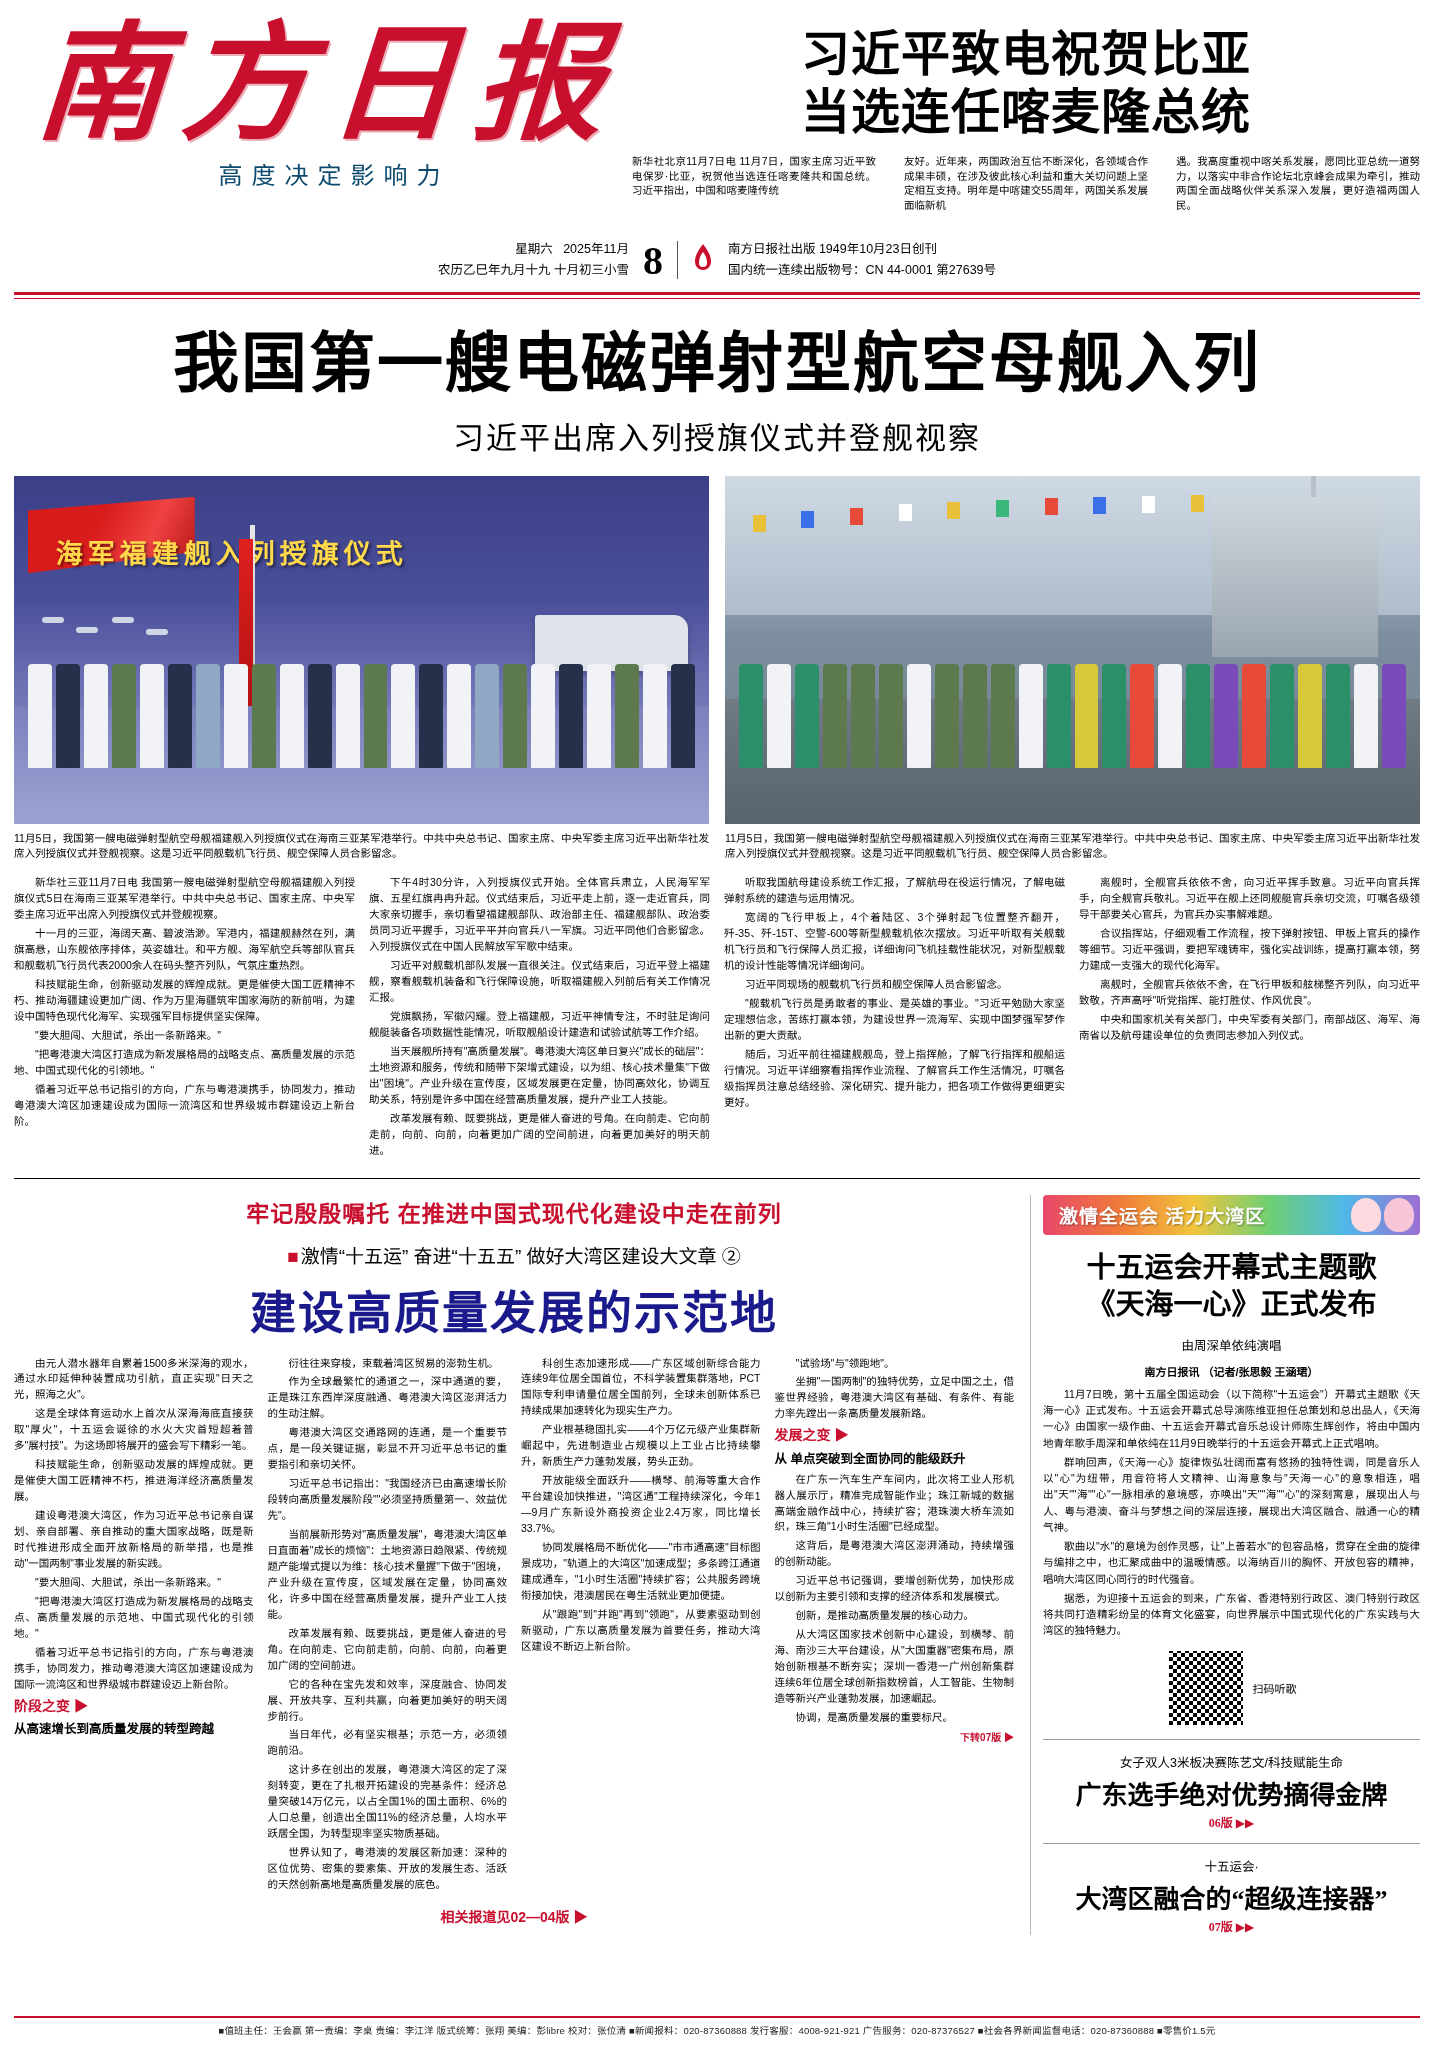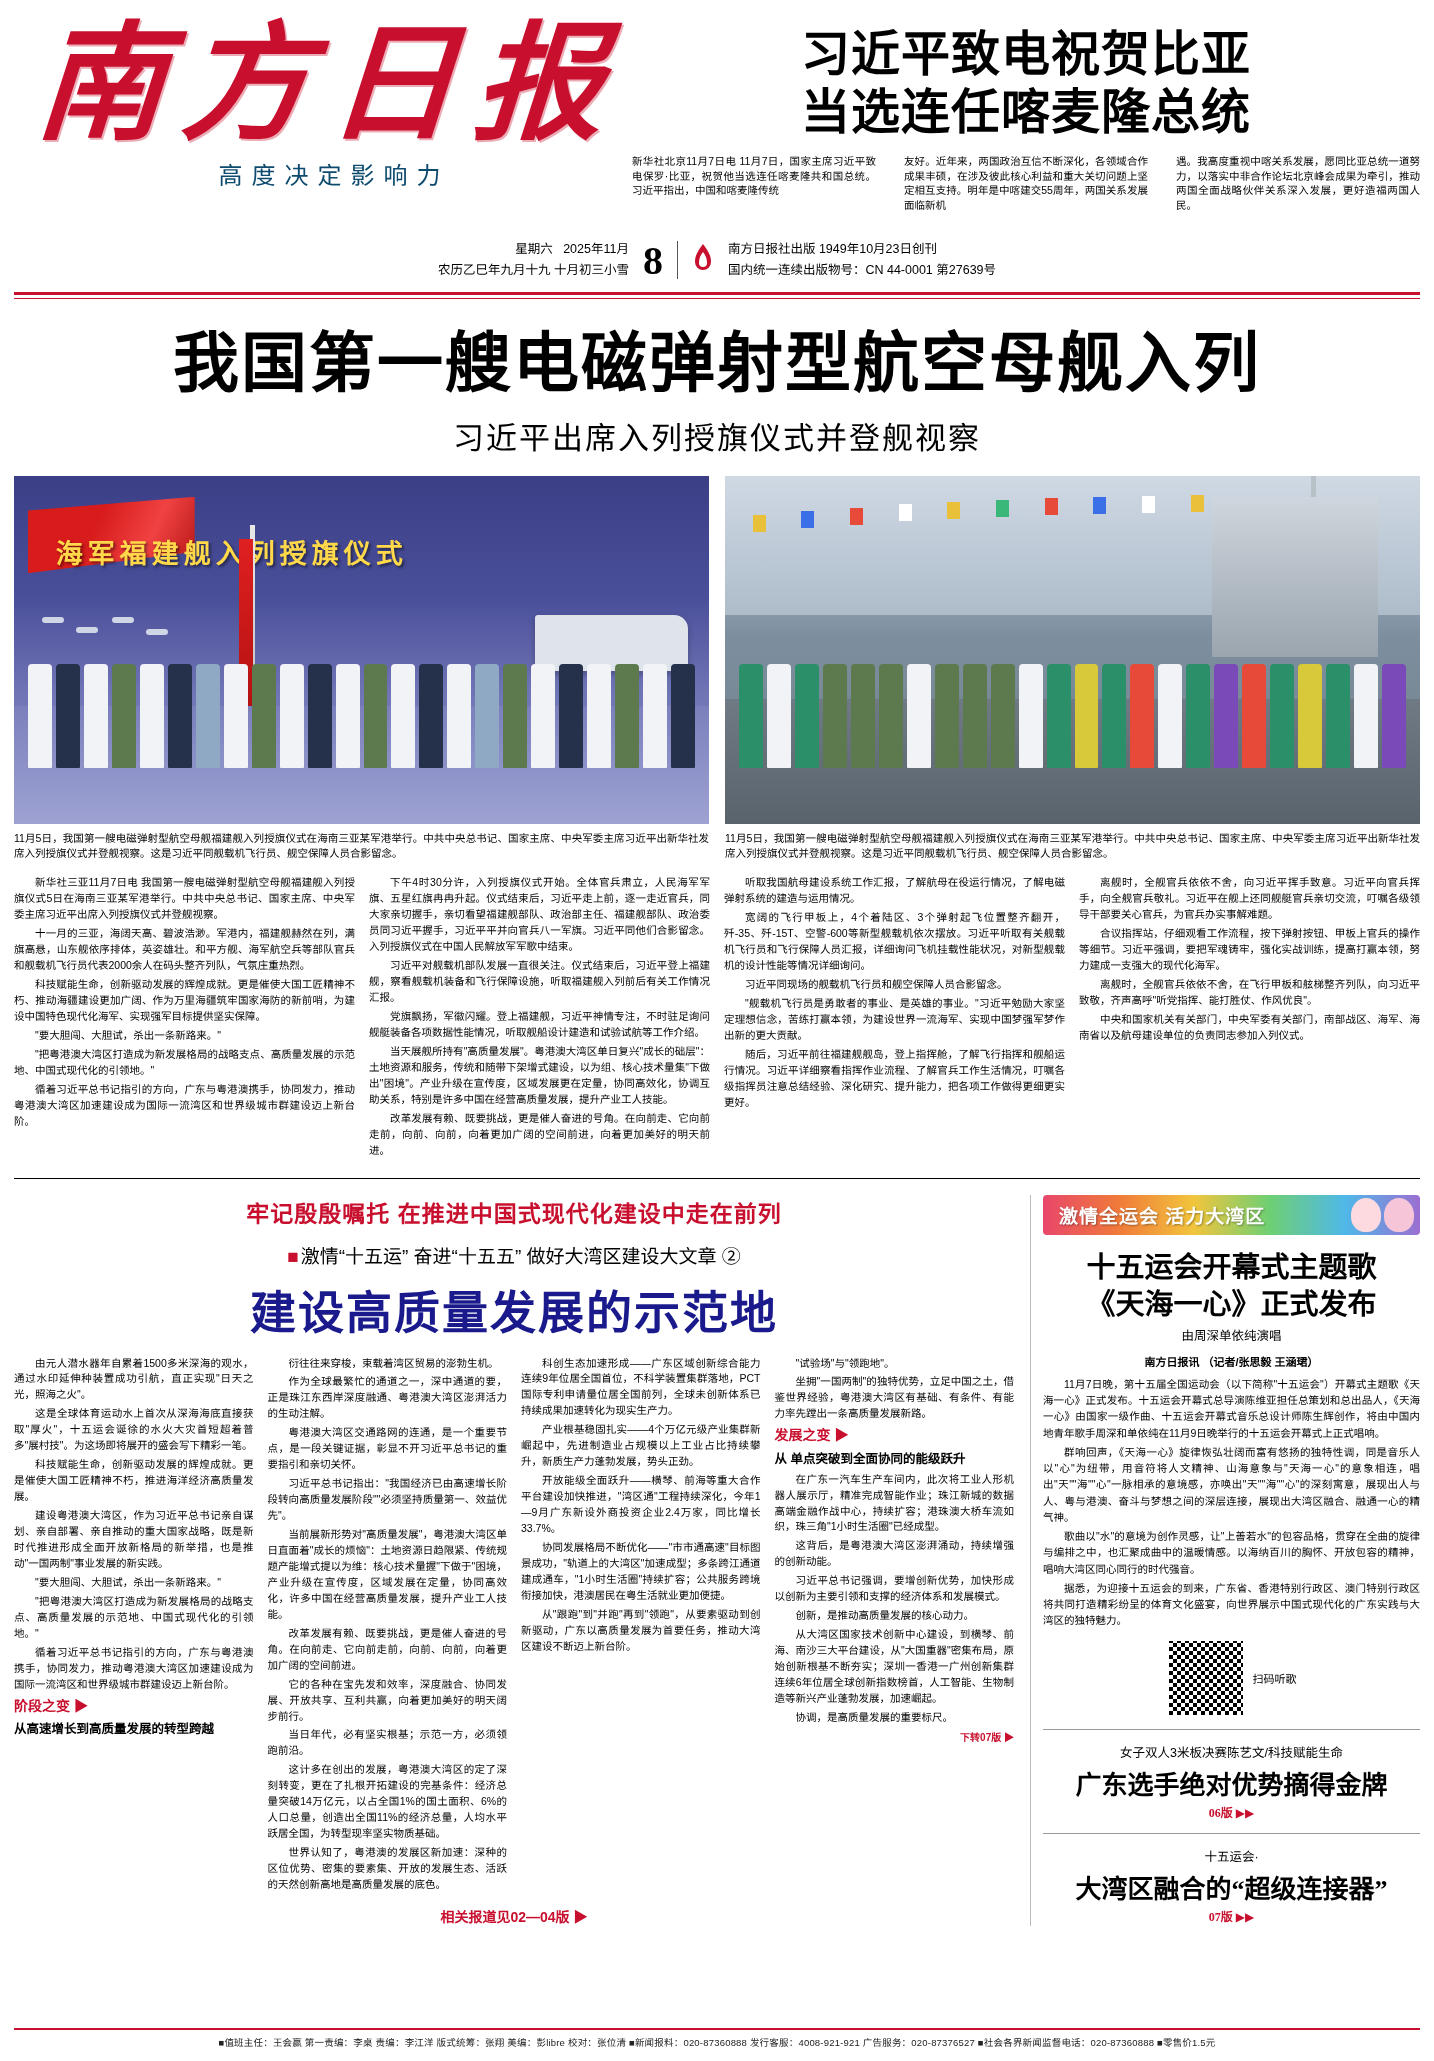--- a/index.html
+++ b/index.html
@@ -205,21 +205,21 @@
     color:#fff; font-weight:bold; font-size:19px; letter-spacing:1px;
     padding-left:16px; text-shadow:1px 1px 2px rgba(0,0,0,.35);
     font-family:"Liberation Sans",sans-serif;
   }
   .gb-mascots { position:absolute; right:6px; top:3px; display:flex; gap:3px; }
   .gb-mascots span { width:30px;height:34px;border-radius:50% 50% 45% 45%; display:block; }
   .rail-title {
     text-align:center; font-size:29px; font-weight:bold; line-height:1.28;
     margin-top:14px; font-family:"Liberation Serif",serif;
   }
-  .rail-sub { text-align:center; font-size:12.5px; margin-top:2px;
+  .rail-sub { text-align:center; font-size:12.5px; margin-top:12px;
     font-family:Liberation Sans, sans-serif; }
   .rail-byline { text-align:center; font-size:11px; margin-top:9px; font-weight:bold;
     font-family:"Liberation Sans",sans-serif; }
   .rail-body { font-size:10.5px; line-height:1.55; text-align:justify; margin-top:7px;
     font-family:"Liberation Sans",sans-serif; }
   .rail-body p { margin:0 0 3px; text-indent:2em; }
   .qr-wrap { display:flex; align-items:center; justify-content:center; gap:8px; margin-top:10px; }
   .qr { width:78px;height:78px;
     background:
       repeating-linear-gradient(90deg,#000 0 4px,#fff 4px 8px),
@@ -228,21 +228,21 @@
   .qr-label { font-size:11px; font-family:"Liberation Sans",sans-serif; }
   .promo { margin-top:12px; text-align:center; }
   .promo .p-k { font-size:12.5px; font-family:"Liberation Sans",sans-serif; }
   .promo .p-t { font-size:26px; font-weight:bold; margin-top:3px;
     font-family:"Liberation Serif",serif; }
   .promo .p-pg { font-size:12px; font-weight:bold; color:#c8102e; margin-top:2px; }
   .promo-hr { height:1px; background:#999; margin:12px 0; }
 
   
   .footer {
-    position:absolute; left:14px; right:14px; bottom:12px;
+    position:absolute; left:14px; right:14px; bottom:24px;
     border-top:2px solid #c8102e; padding-top:5px;
     font-size:9.5px; text-align:center; color:#222;
     font-family:"Liberation Sans",sans-serif; letter-spacing:.2px;
   }
 </style>
 </head>
 <body>
 
 <div class="page">
 

